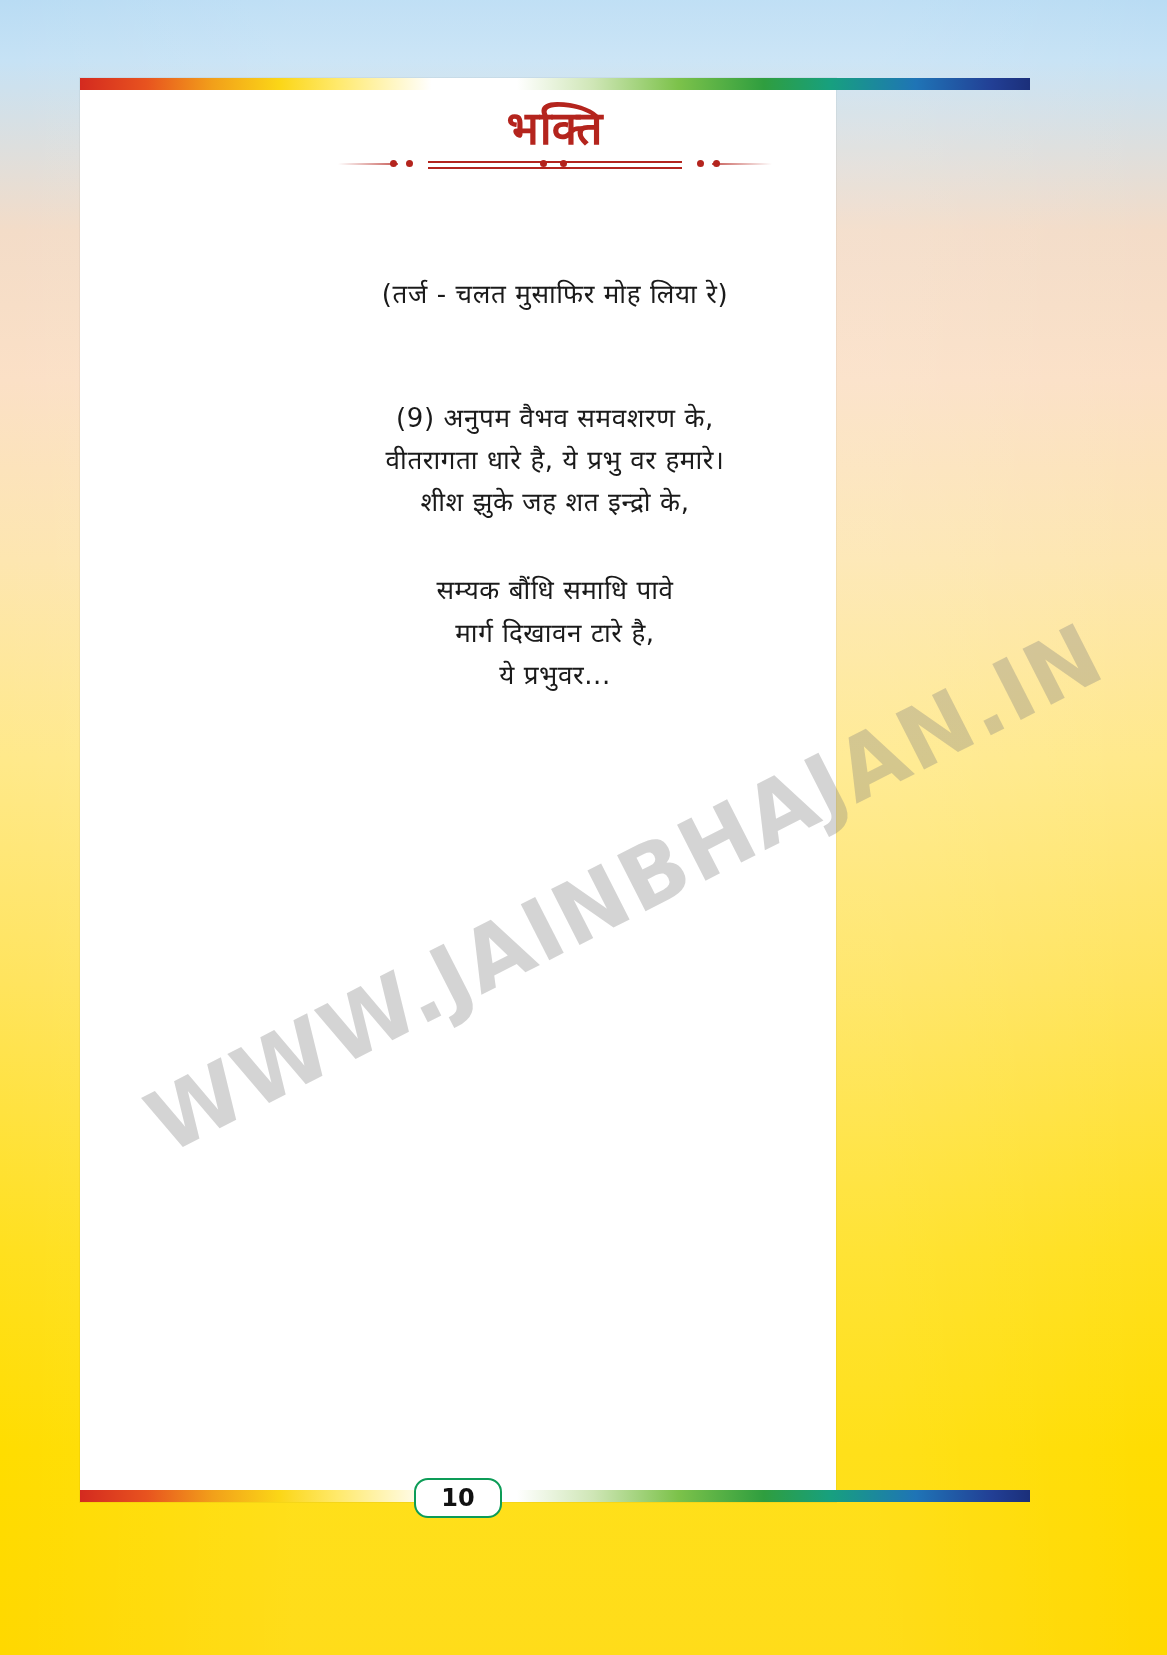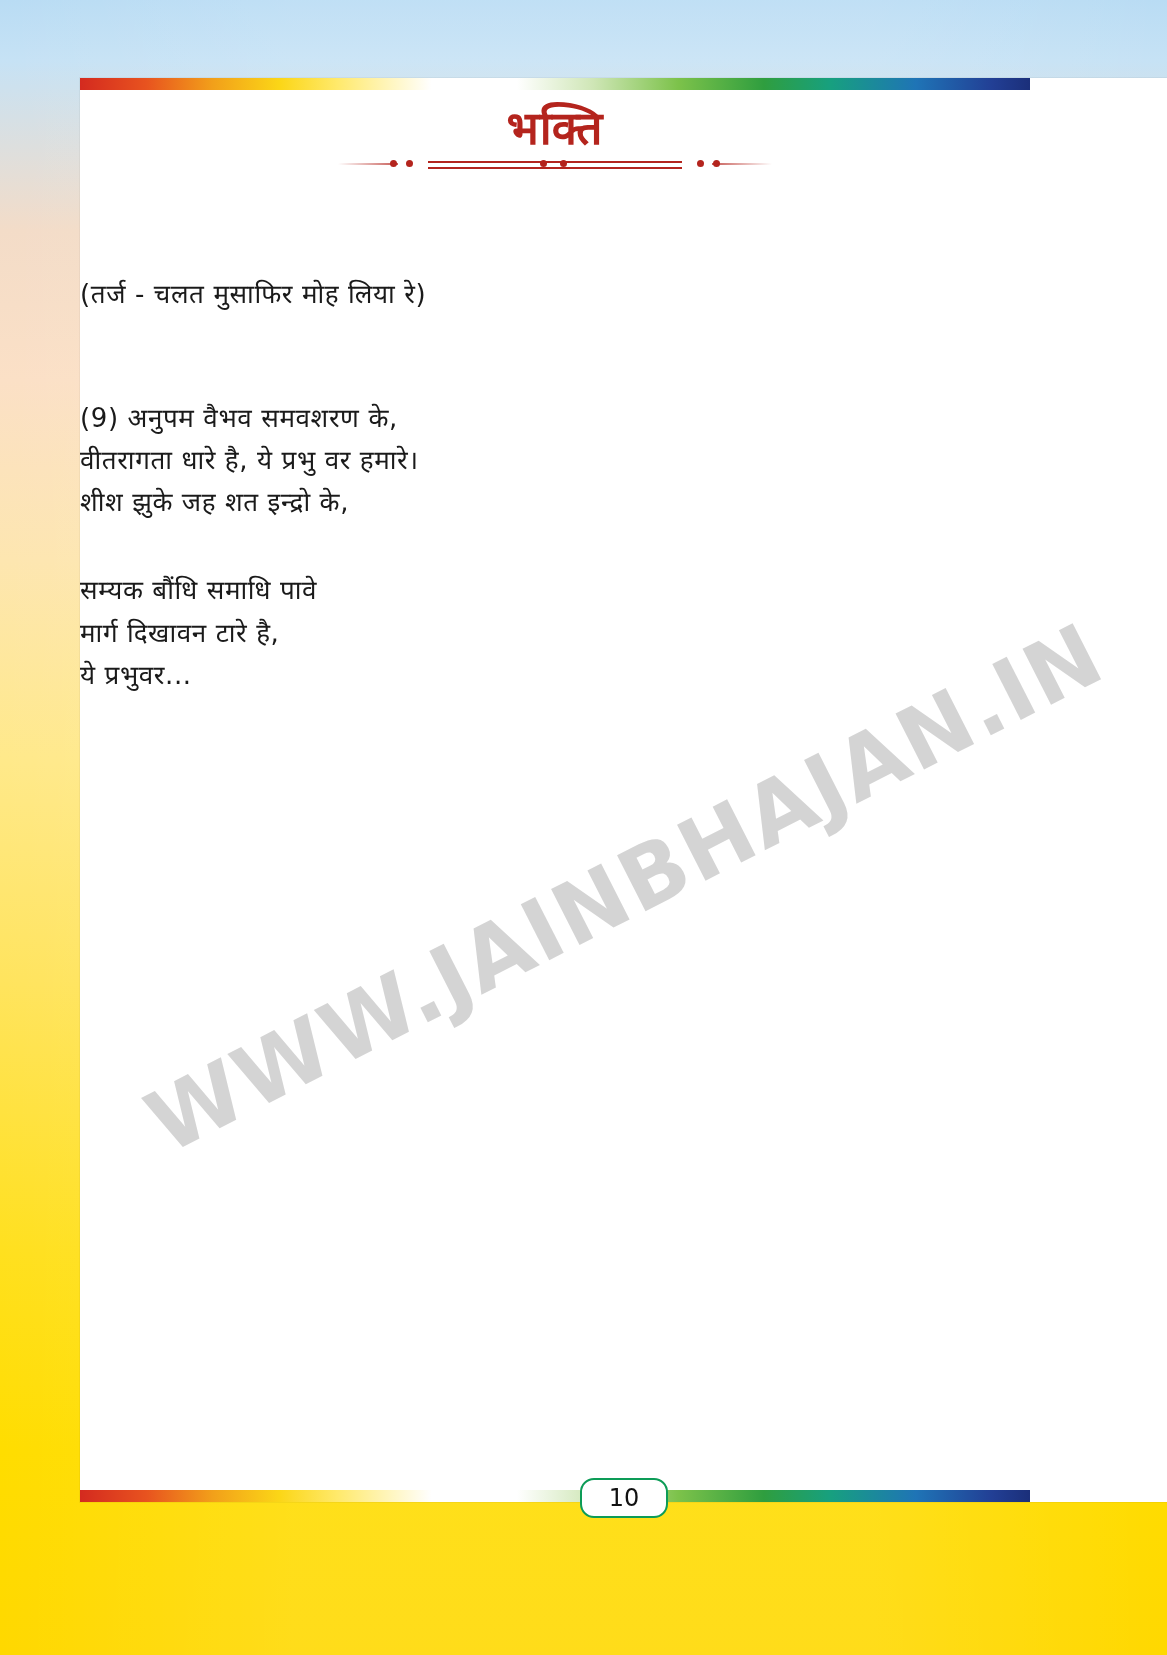--- a/index.html
+++ b/index.html
@@ -44,21 +44,21 @@
         rgba(255,255,255,0.10) 75%,
         rgba(255,255,255,0.00) 100%);
     pointer-events: none;
   }
 
   
   #sheet {
     position: absolute;
     left: 80px;
     top: 78px;
-    width: 1088px;
+    width: 756px;
     height: 1424px;
     background: #ffffff;
     box-shadow: 0 0 0 1px rgba(0,0,0,0.04);
   }
 
   
   .rule {
     position: absolute;
     left: 0;
     width: 950px;
@@ -136,20 +136,21 @@
   }
   .fade.left { left: -52px; }
   .fade.right { right: -52px; transform: scaleX(-1); }
 
   
   #content {
     position: absolute;
     left: 0;
     top: 195px;
     width: 950px;
+    text-align: center;
   }
   .line {
     font-family: "DejaVu Sans", sans-serif;
     font-size: 26px;
     color: #1a1a1a;
     line-height: 1.62;
     letter-spacing: 0.6px;
     white-space: pre;
   }
   .stanza { margin-bottom: 46px; }
@@ -188,20 +189,21 @@
     background: #ffffff;
     border: 2px solid #0d9c57;
     border-radius: 14px;
     display: flex;
     align-items: center;
     justify-content: center;
     font-family: "DejaVu Sans", sans-serif;
     font-size: 24px;
     color: #111111;
     z-index: 5;
+    font-weight: bold;
   }
 </style>
 </head>
 <body>
 
 <div id="page">
 
   <div id="sheet">
 
     <div class="rule top"></div>

